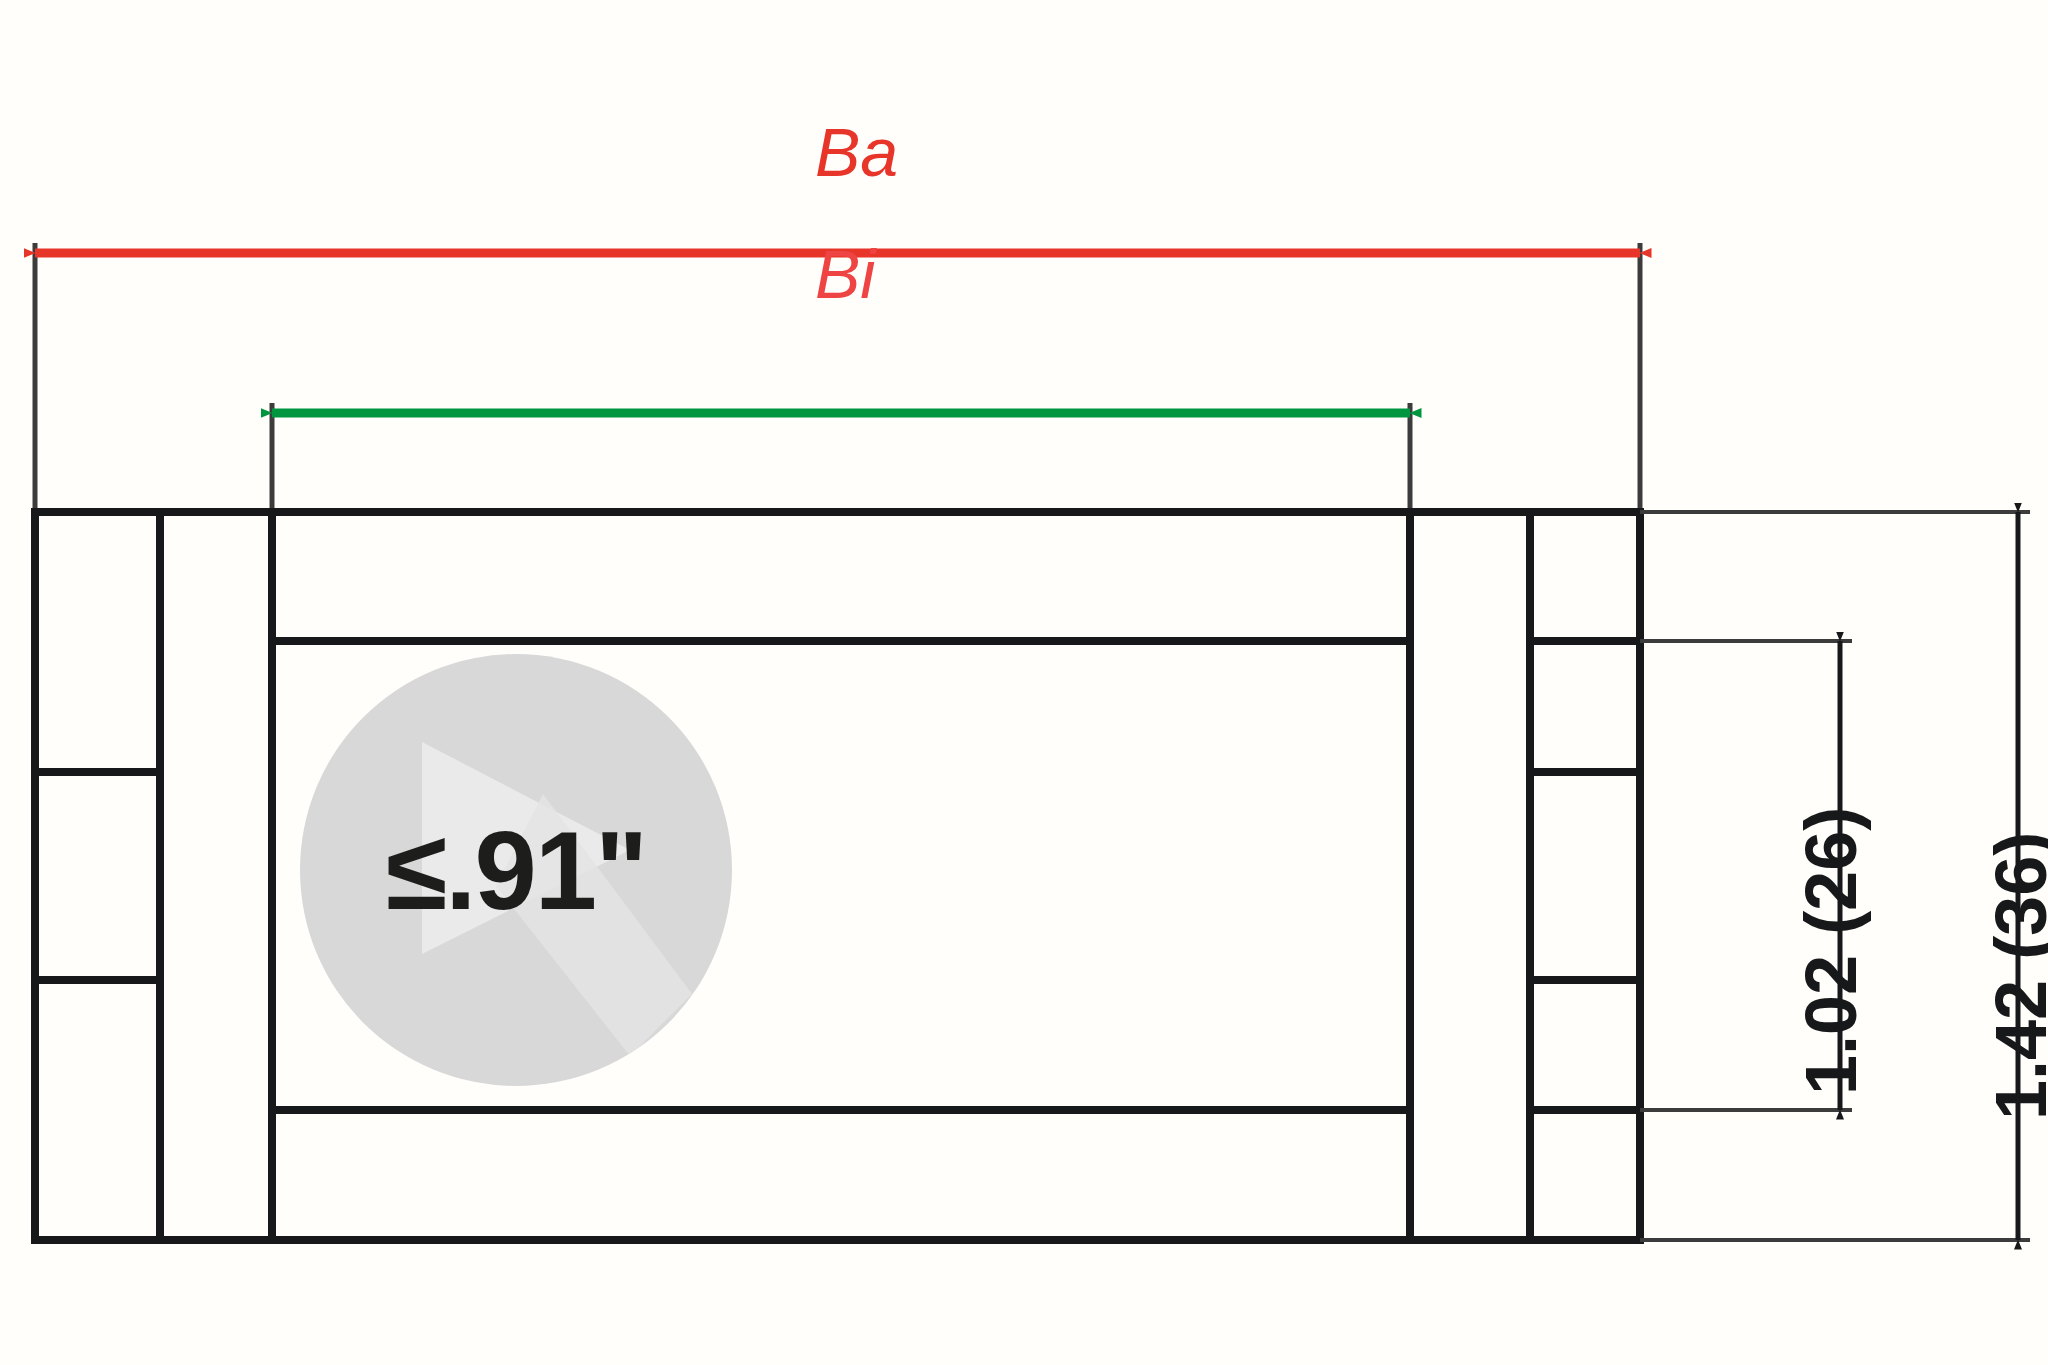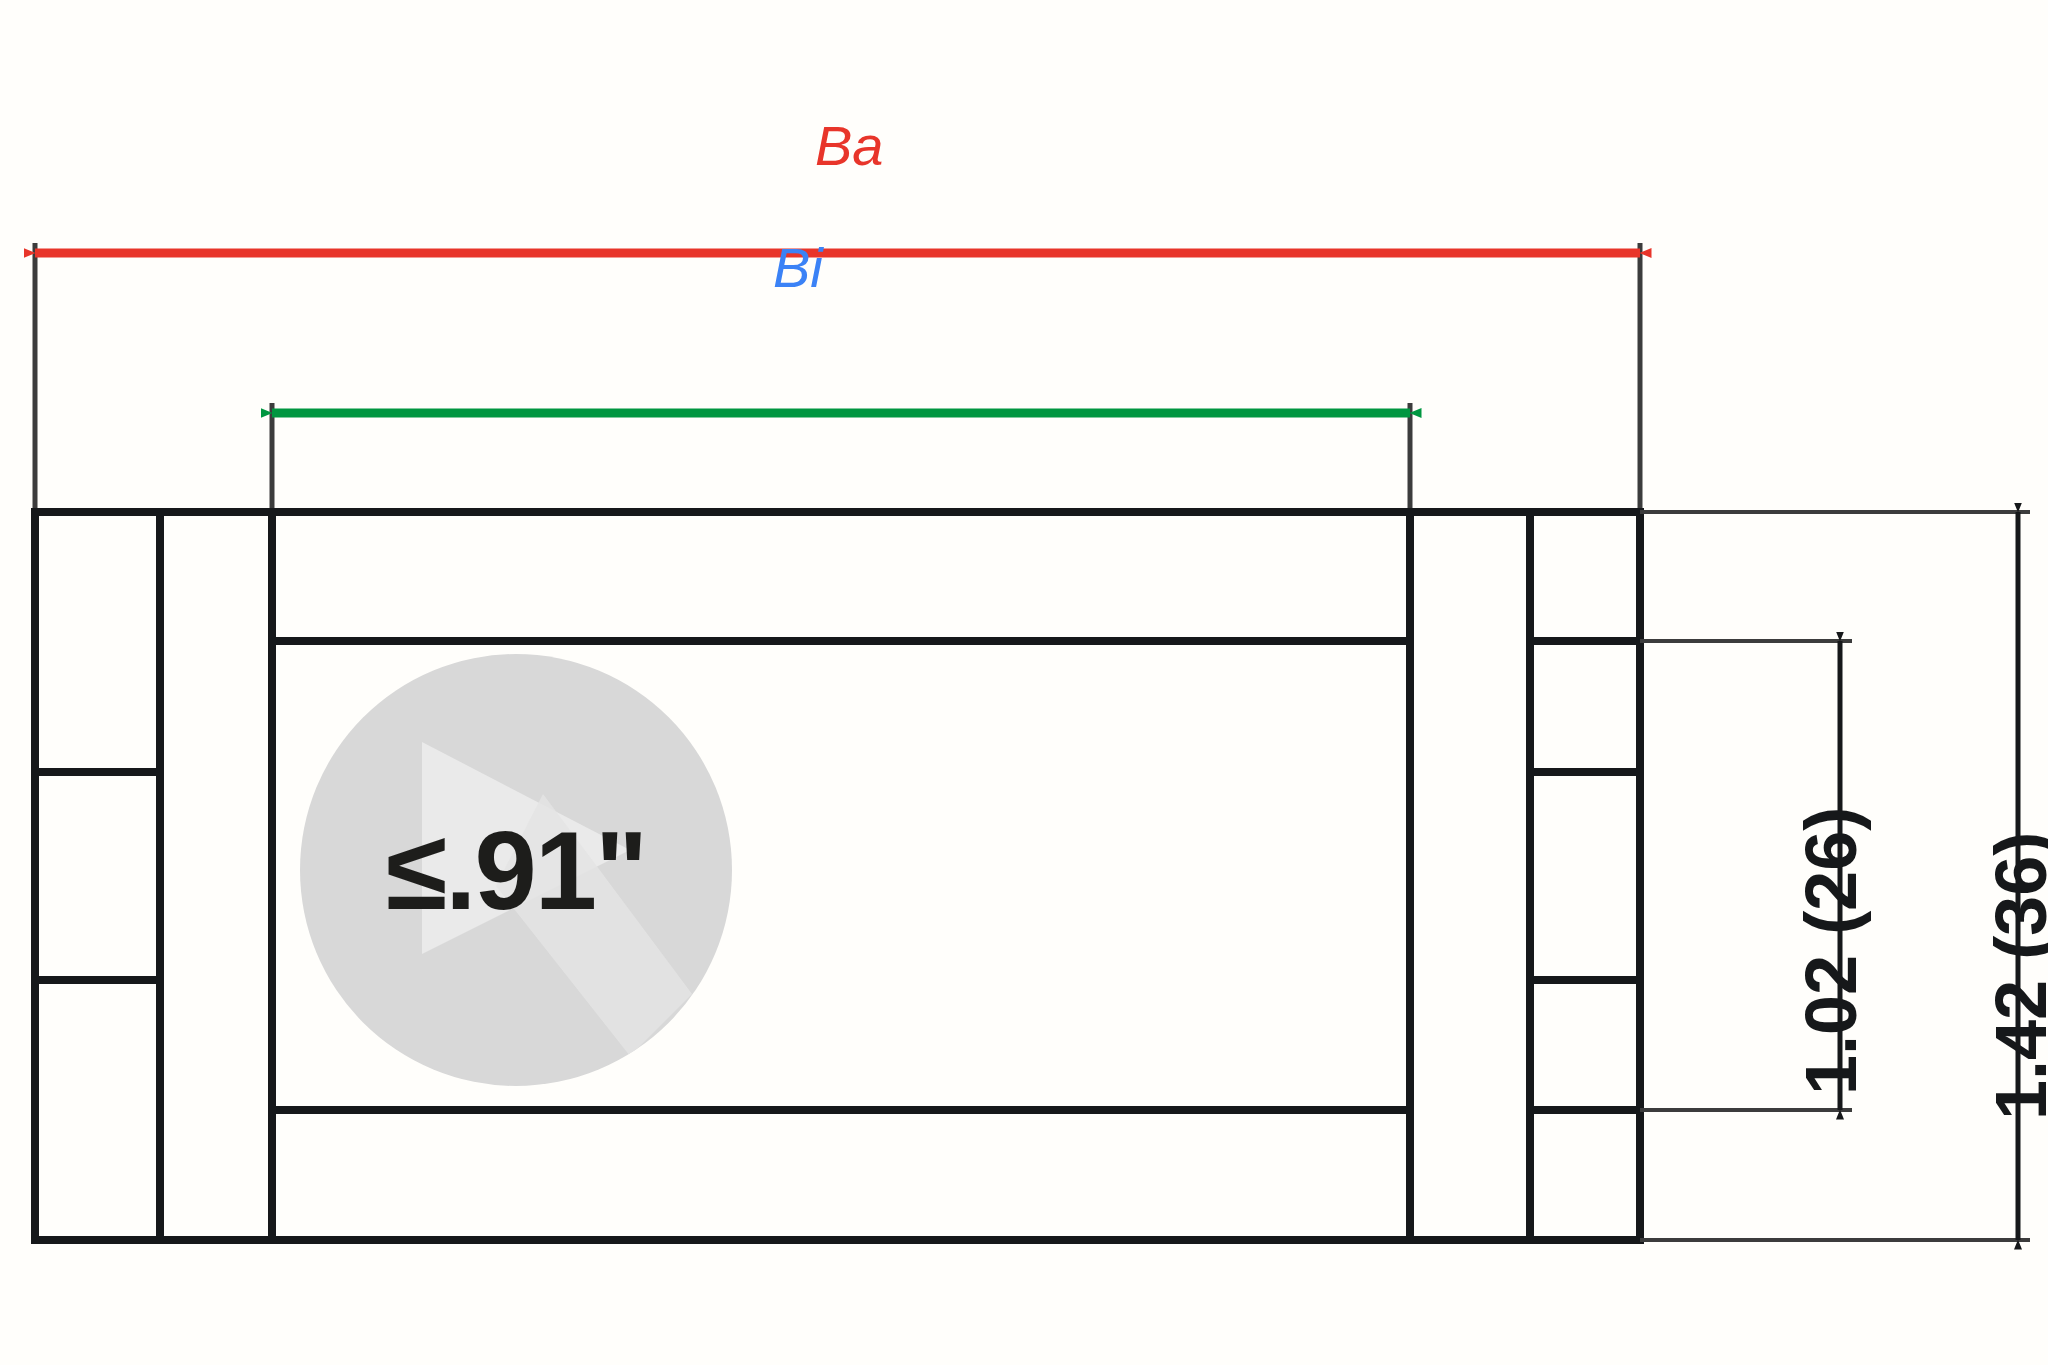--- a/index.html
+++ b/index.html
@@ -22,32 +22,32 @@
     left: 0;
     top: 0;
     width: 2048px;
     height: 1365px;
   }
   .dim-label {
     position: absolute;
     font-family: "Liberation Sans", sans-serif;
     font-style: italic;
     font-weight: 400;
-    font-size: 56px;
+    font-size: 68px;
     line-height: 1;
     white-space: nowrap;
   }
   #label-ba {
     color: #e8352a;
     left: 815px;
     top: 118px;
   }
   #label-bi {
-    color: #3b82f6;
-    left: 773px;
+    color: #ef4444;
+    left: 815px;
     top: 240px;
   }
   .vdim-label {
     position: absolute;
     font-family: "Liberation Sans", sans-serif;
     font-weight: 700;
     font-size: 72px;
     color: #16181a;
     white-space: nowrap;
     transform-origin: 0 0;

